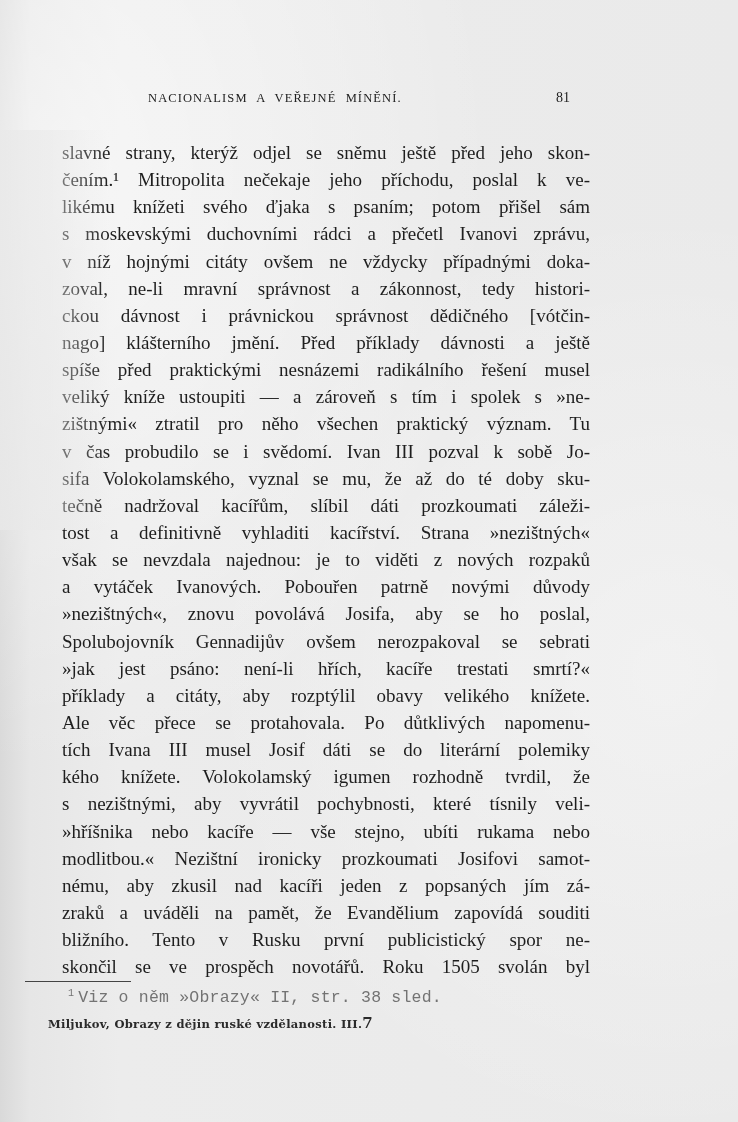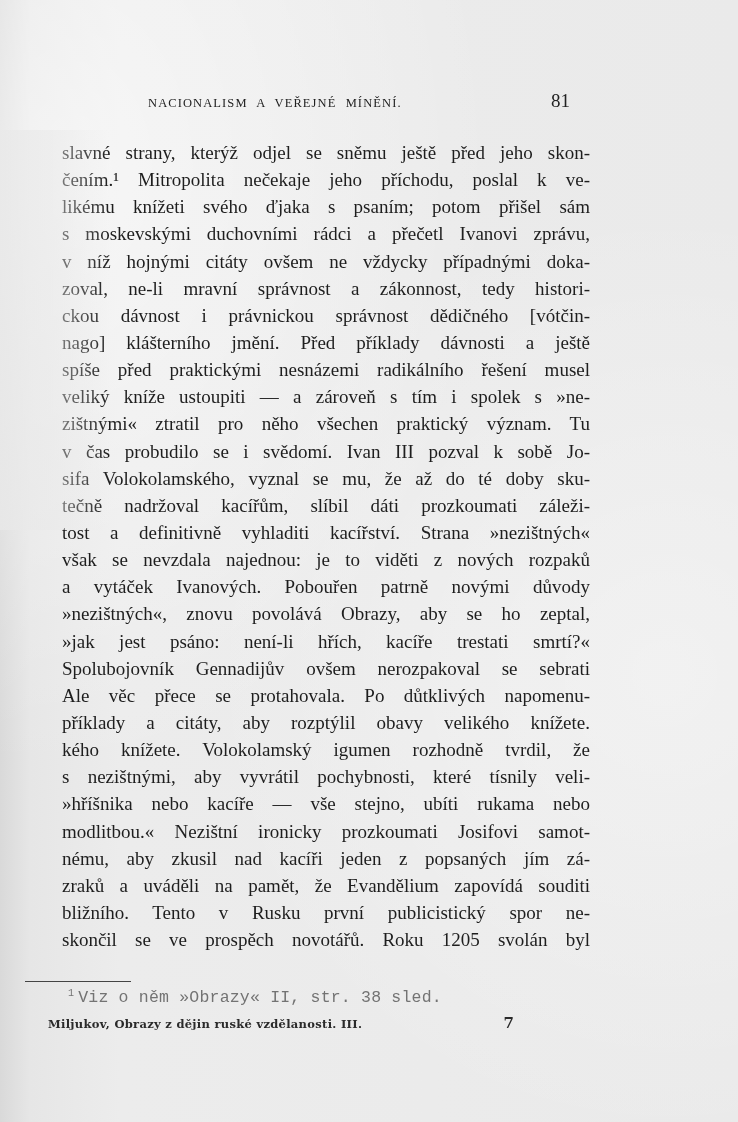--- a/index.html
+++ b/index.html
@@ -36,21 +36,21 @@
       justify-content: space-between;
       align-items: baseline;
     }
     .running-title {
       font-size: 12.5px;
       letter-spacing: 1.1px;
       word-spacing: 5px;
       color: #222;
     }
     .page-number {
-      font-size: 19px;
+      font-size: 14px;
       color: #222;
     }
     .body-text {
       position: absolute;
       top: 139px;
       left: 62px;
       width: 528px;
     }
     .line {
       display: block;
@@ -93,21 +93,20 @@
       font-size: 10px;
       vertical-align: 6px;
       margin-right: 4px;
     }
     .signature-line {
       position: absolute;
       top: 1014px;
       left: 48px;
       width: 466px;
       display: flex;
-      justify-content: space-between;
       align-items: baseline;
     }
     .signature-text {
       font-family: "DejaVu Serif", serif;
       font-weight: bold;
       font-size: 11.5px;
       color: #2a2a2a;
       letter-spacing: 0.3px;
     }
     .signature-mark {
@@ -138,33 +137,34 @@
     <span class="line">nago] klášterního jmění. Před příklady dávnosti a ještě</span>
     <span class="line">spíše před praktickými nesnázemi radikálního řešení musel</span>
     <span class="line">veliký kníže ustoupiti — a zároveň s tím i spolek s »ne-</span>
     <span class="line">zištnými« ztratil pro něho všechen praktický význam. Tu</span>
     <span class="line">v čas probudilo se i svědomí. Ivan III pozval k sobě Jo-</span>
     <span class="line">sifa Volokolamského, vyznal se mu, že až do té doby sku-</span>
     <span class="line">tečně nadržoval kacířům, slíbil dáti prozkoumati záleži-</span>
     <span class="line">tost a definitivně vyhladiti kacířství. Strana »nezištných«</span>
     <span class="line">však se nevzdala najednou: je to viděti z nových rozpaků</span>
     <span class="line">a vytáček Ivanových. Pobouřen patrně novými důvody</span>
-    <span class="line">»nezištných«, znovu povolává Obrazy, aby se ho zeptal,</span>
+    <span class="line">»nezištných«, znovu povolává Josifa, aby se ho poslal,</span>
+    <span class="line">Spolubojovník Gennadijův ovšem nerozpakoval se sebrati</span>
     <span class="line">»jak jest psáno: není-li hřích, kacíře trestati smrtí?«</span>
-    <span class="line">Spolubojovník Gennadijův ovšem nerozpakoval se sebrati</span>
+    <span class="line">příklady a citáty, aby rozptýlil obavy velikého knížete.</span>
     <span class="line">Ale věc přece se protahovala. Po důtklivých napomenu-</span>
-    <span class="line">příklady a citáty, aby rozptýlil obavy velikého knížete.</span>
+    <span class="line">tích Ivana III musel Josif dáti se do literární polemiky</span>
     <span class="line">kého knížete. Volokolamský igumen rozhodně tvrdil, že</span>
     <span class="line">s nezištnými, aby vyvrátil pochybnosti, které tísnily veli-</span>
     <span class="line">»hříšnika nebo kacíře — vše stejno, ubíti rukama nebo</span>
     <span class="line">modlitbou.« Nezištní ironicky prozkoumati Josifovi samot-</span>
     <span class="line">nému, aby zkusil nad kacíři jeden z popsaných jím zá-</span>
     <span class="line">zraků a uváděli na pamět, že Evandělium zapovídá souditi</span>
     <span class="line">bližního. Tento v Rusku první publicistický spor ne-</span>
-    <span class="line">skončil se ve prospěch novotářů. Roku 1205 svolán byl</span>
+    <span class="line">skončil se ve prospěch novotářů. Roku 1505 svolán byl</span>
   </div>
 
   <div class="left-fade"></div>
 
   <div class="footnote-rule"></div>
 
   <div class="footnote">
     <sup>1</sup><span>Viz o něm »Obrazy« II, str. 38 sled.</span>
   </div>
 

